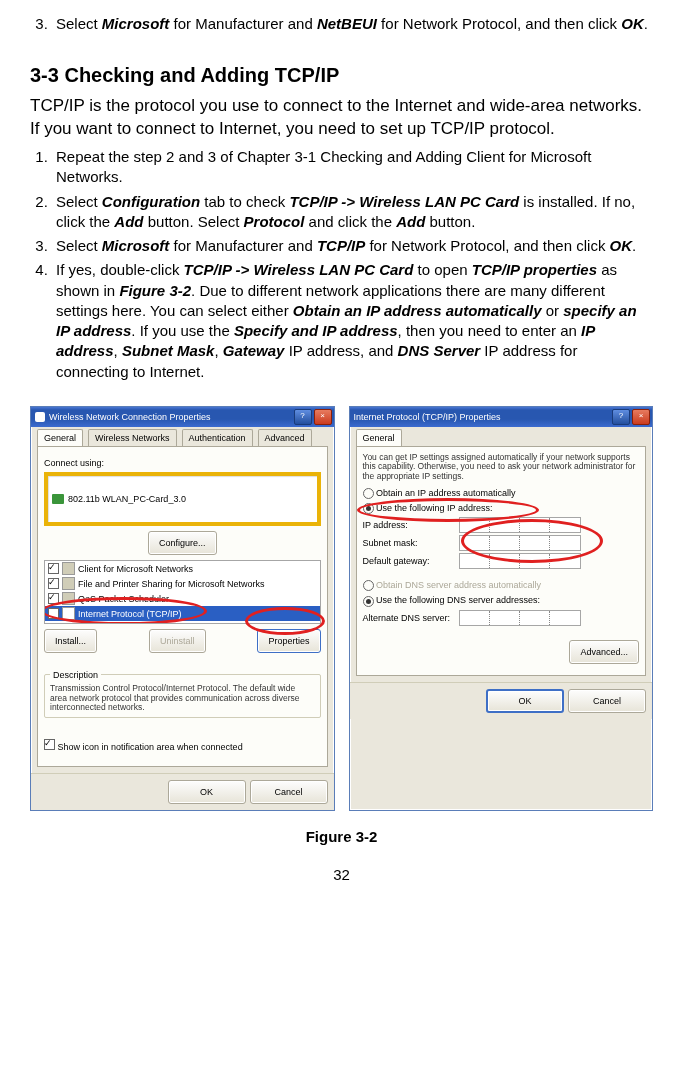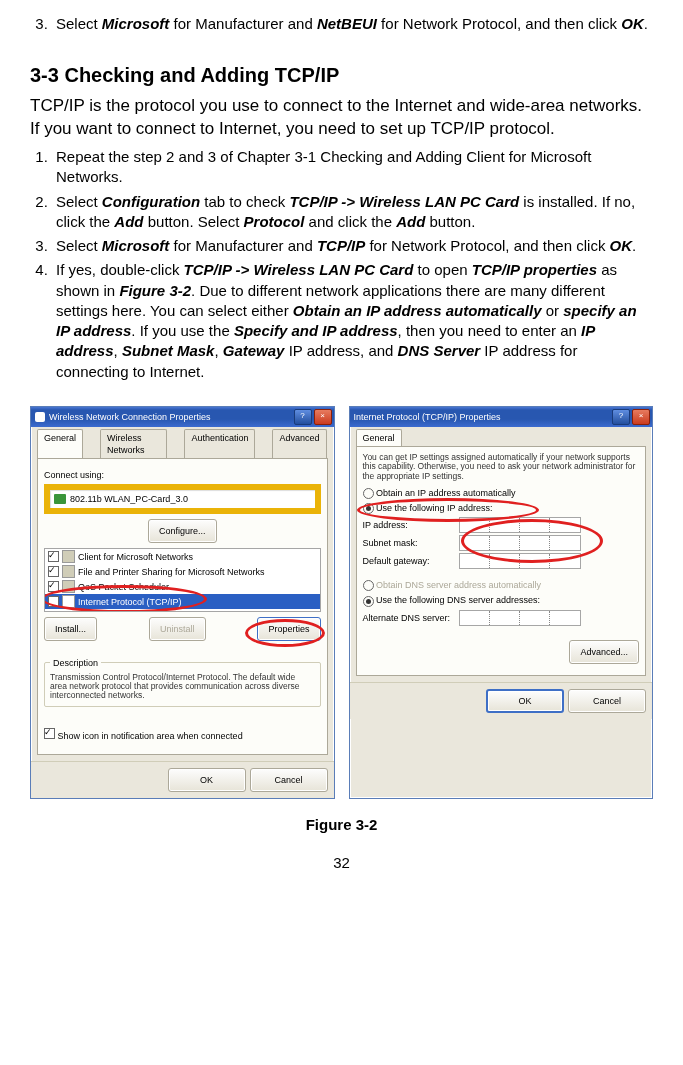--- a/index.html
+++ b/index.html
@@ -69,21 +69,21 @@
     border: 1px solid #1a3b7a;
     color:#fff;
     font-size:8px;
     display:flex;align-items:center;justify-content:center;
     border-radius:2px;
   }
   .tbtn.close { background: linear-gradient(#e77b5f,#cb3c1f); border-color:#8b1f09;}
   .tabs {
     display:flex;
     margin: 2px 6px 0 6px;
-    gap: 16px;
+    gap: 4px;
   }
   .tab {
     padding: 2px 6px;
     border: 1px solid #aca899;
     border-bottom: none;
     background: #eae7dc;
     font-size: 9px;
     border-radius: 2px 2px 0 0;
     margin-right: 1px;
     color: #000;
@@ -93,21 +93,21 @@
   }
   .panel {
     margin: 0 6px 6px 6px;
     border: 1px solid #aca899;
     background: #fdfdf9;
     padding: 6px;
   }
   .sectionlabel { font-size:9px; margin:4px 0 3px 0; display:block;}
   .connectbox {
     display:flex; align-items:center; gap:4px;
-    border:6px solid #eab308; background:#fff; padding:3px 4px;
+    border:4px solid #eab308; background:#fff; padding:17px 4px;
     box-shadow: inset 1px 1px 1px #ddd;
   }
   .nic-icon{width:12px;height:10px;background:#3a953a;border-radius:1px;}
   .listbox {
     border:1px solid #a6a6a6; background:#fff; height: 62px; overflow:hidden;
   }
   .listitem {
     display:flex; align-items:center; gap:3px; padding:1px 3px; font-size:9px;
   }
   .cb{ width:9px; height:9px; border:1px solid #666; background:#fff; display:inline-block; position:relative;}

